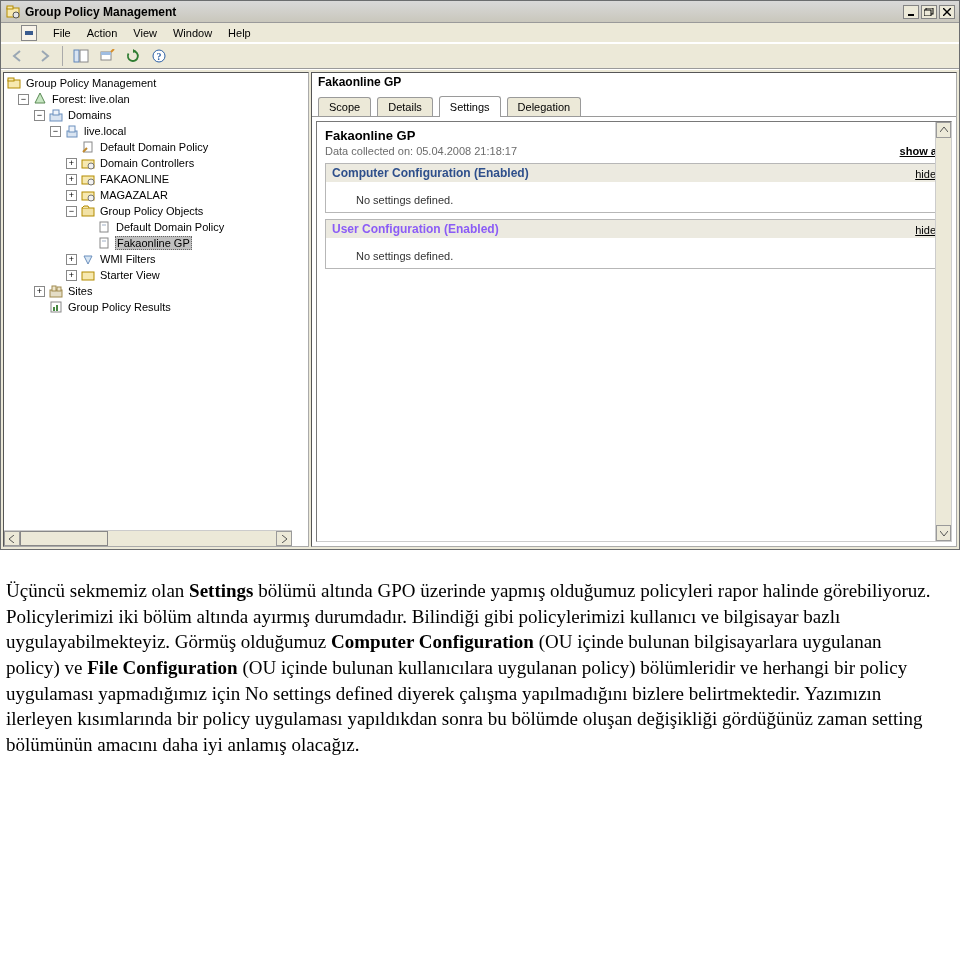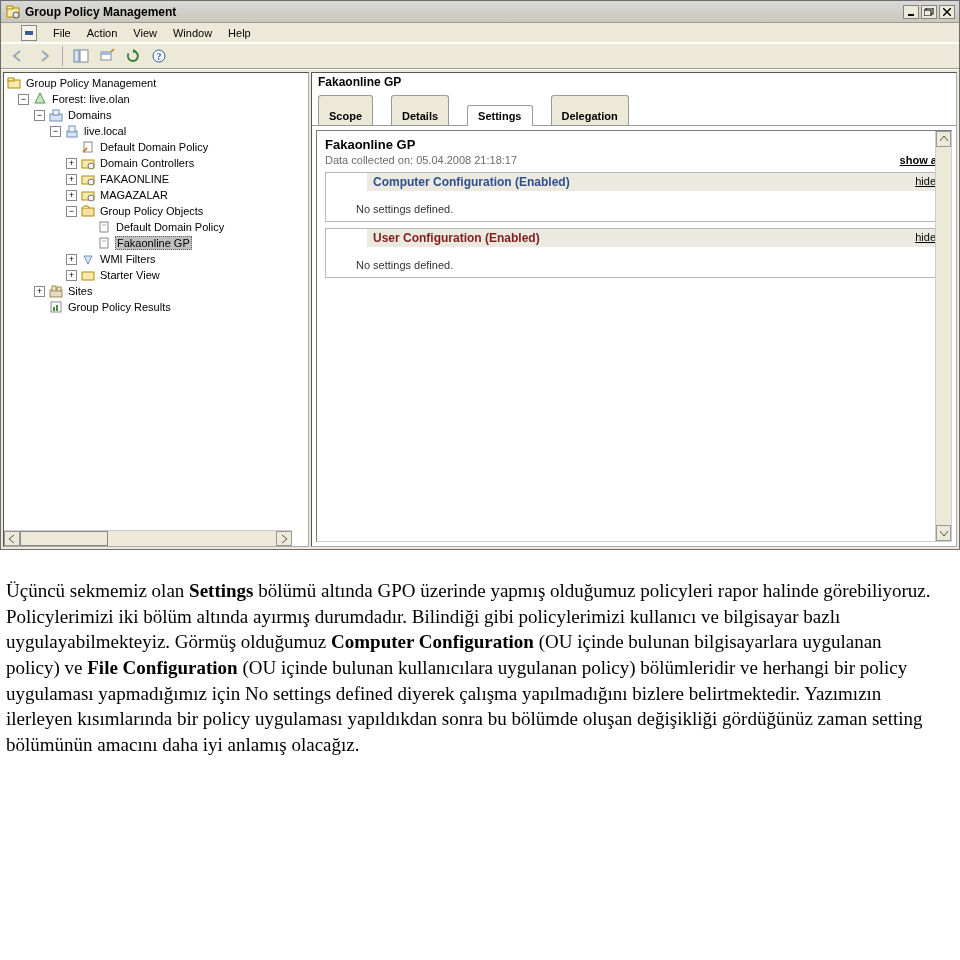--- a/index.html
+++ b/index.html
@@ -21,33 +21,33 @@
   .tree-panel { width:306px; background:#fff; border:1px inset #aaa; margin:2px 1px 2px 2px; overflow:auto; position:relative; }
   .tree { padding:2px 0 2px 2px; }
   .tree-row { display:flex; align-items:center; height:16px; white-space:nowrap; }
   .expander { width:11px; height:11px; border:1px solid #888; background:#fff; display:flex; align-items:center; justify-content:center; font-size:9px; line-height:1; margin-right:3px; color:#000; cursor:default; }
   .tico { width:16px; height:14px; margin-right:3px; display:inline-flex; align-items:center; justify-content:center; }
   .tree-row.selected span.label { background:#c0c0c0; border:1px dotted #666; padding:0 1px; }
   .label { padding:0 1px; }
   .right-panel { flex:1; background:#fff; border:1px inset #aaa; margin:2px 2px 2px 1px; display:flex; flex-direction:column; overflow:hidden; }
   .rhead { padding:2px 6px; font-weight:bold; font-size:12px; }
   .tabbar { display:flex; align-items:flex-end; padding:4px 6px 0 6px; border-bottom:1px solid #9a9a9a; gap:0; }
-  .tab { padding:14px 10px 3px 10px; background:#ece9d8; border:1px solid #9a9a9a; border-bottom:none; margin-right:18px; border-radius:3px 3px 0 0; position:relative; cursor:default;font-weight:bold; }
+  .tab { padding:3px 10px 3px 10px; background:#ece9d8; border:1px solid #9a9a9a; border-bottom:none; margin-right:6px; border-radius:3px 3px 0 0; position:relative; cursor:default; }
   .tab.active { background:#fff; padding-top:4px; padding-bottom:4px; top:1px; z-index:2; }
   .tabcontent { flex:1; background:#fff; position:relative; padding:4px; }
   .report-frame { width:100%; height:100%; border:1px inset #ccc; overflow:auto; background:#fff; padding:0 0 0 0; position:relative; }
   .report-inner { padding:6px 8px 8px 8px; }
   .rep-title { font-weight:bold; font-size:13px; margin-bottom:2px; }
   .rep-sub { font-size:11px; color:#6b6b6b; display:flex; justify-content:space-between; align-items:center; }
   .rep-sub a { color:#000; font-weight:bold; text-decoration:underline; cursor:default; }
   .sect { border:1px solid #b7b7b7; margin-top:6px; }
-  .sect-head { background:#eceae0; padding:2px 6px; font-weight:bold; font-size:12px; color:#3a3a3a; display:flex; justify-content:space-between; align-items:flex-start;margin-left:41px; }
+  .sect-head { background:#eceae0; padding:2px 6px; font-weight:bold; font-size:12px; color:#3a3a3a; display:flex; justify-content:space-between; align-items:flex-end; }
   .sect-head a { font-size:11px; color:#000; text-decoration:underline; font-weight:normal; cursor:default; }
   .sect-comp { color:#2e4f8b; }
-  .sect-user { color:#7f1d1d; }
+  .sect-user { color:#8b5cf6; }
   .sect-body { padding:12px 8px 6px 30px; font-size:11px; color:#333; }
   .vscroll { position:absolute; right:0; top:0; bottom:0; width:16px; background:#ece9d8; border-left:1px solid #ccc; }
   .vscroll .arrow { height:16px; background:#ece9d8; border:1px solid #9a9a9a; display:flex; align-items:center; justify-content:center; }
   .vscroll .track { position:absolute; top:16px; bottom:16px; left:0; right:0; background:#ece9d8; }
   .hscroll { position:absolute; left:0; right:16px; bottom:0; height:16px; background:#ece9d8; border-top:1px solid #ccc; display:flex; }
   .hscroll .arrow { width:16px; background:#ece9d8; border:1px solid #9a9a9a; display:flex; align-items:center; justify-content:center; }
   .hscroll .track { flex:1; background:#ece9d8; }
   .hscroll .thumb { position:absolute; left:16px; width:88px; top:0; bottom:0; background:#ece9d8; border:1px solid #888; }
 
   

